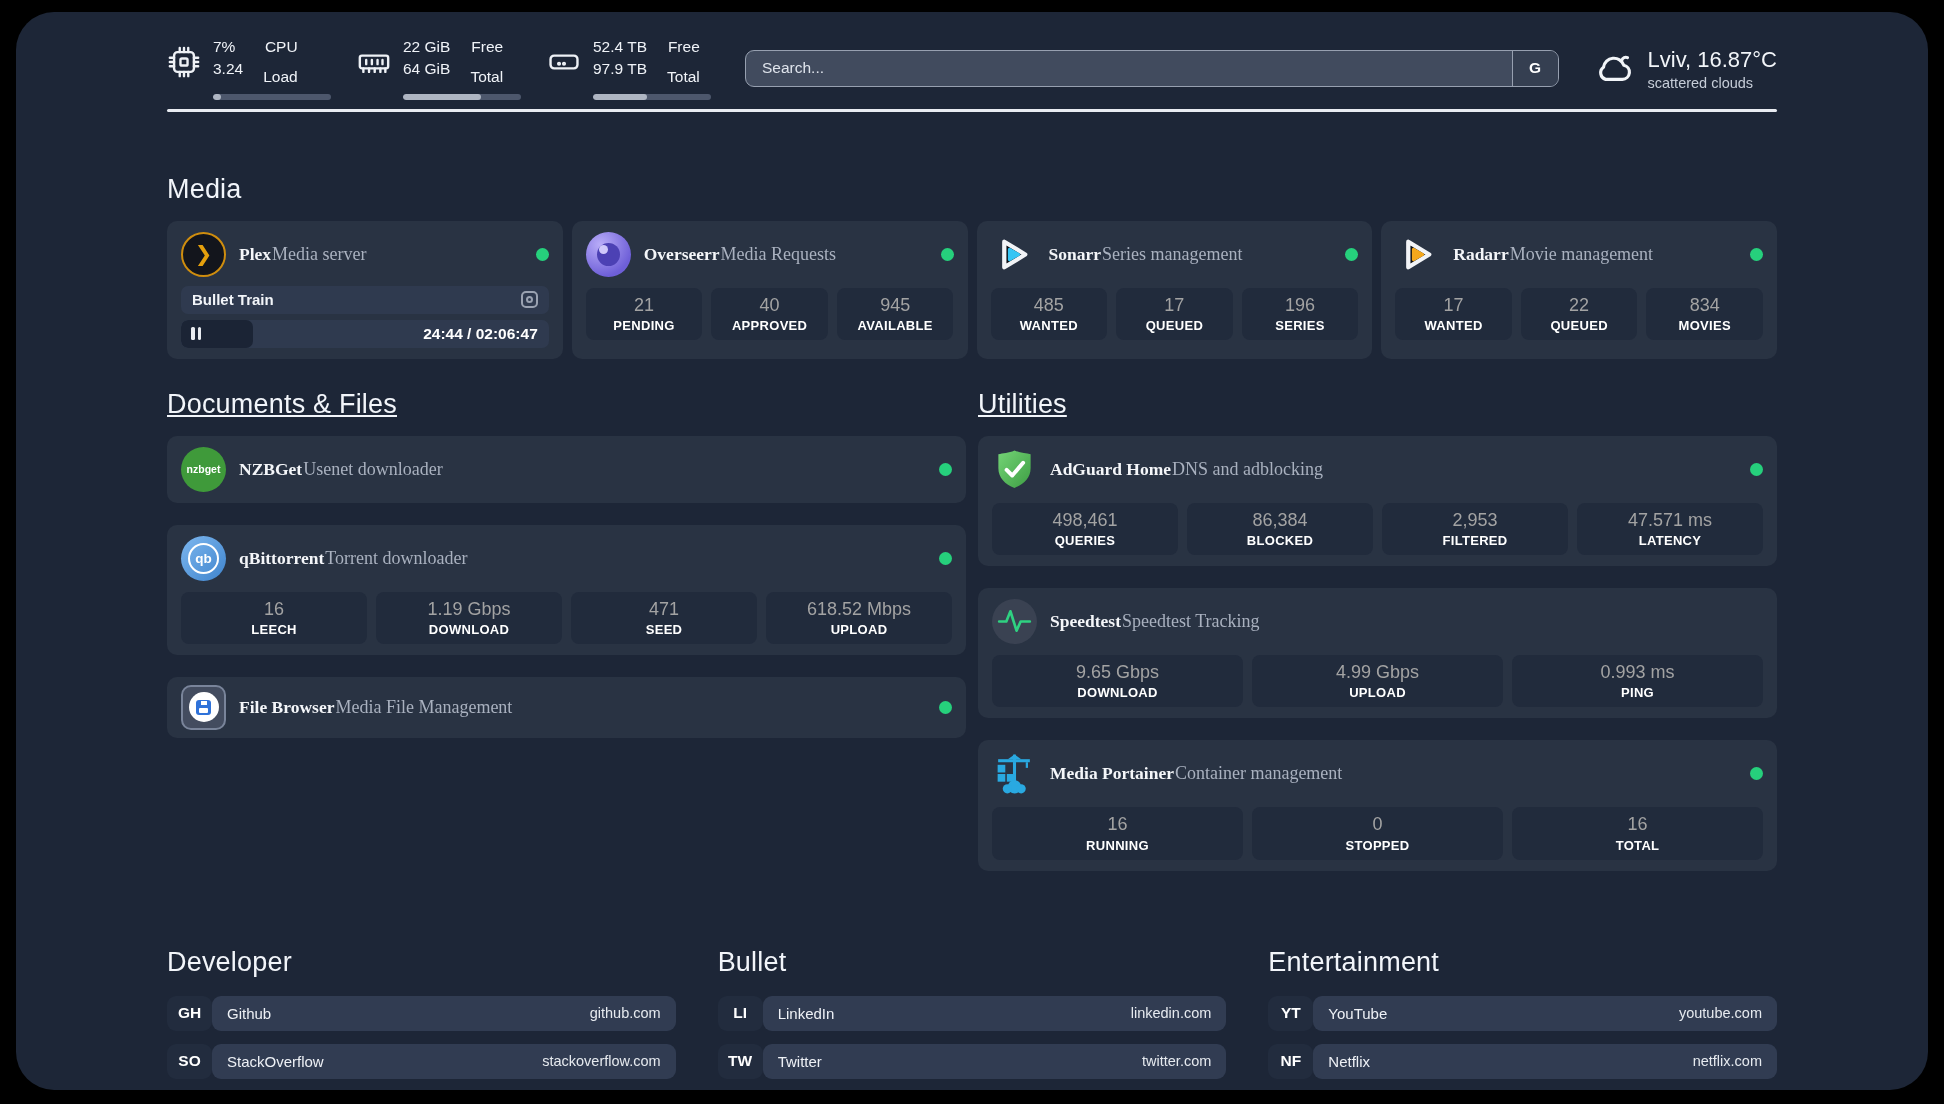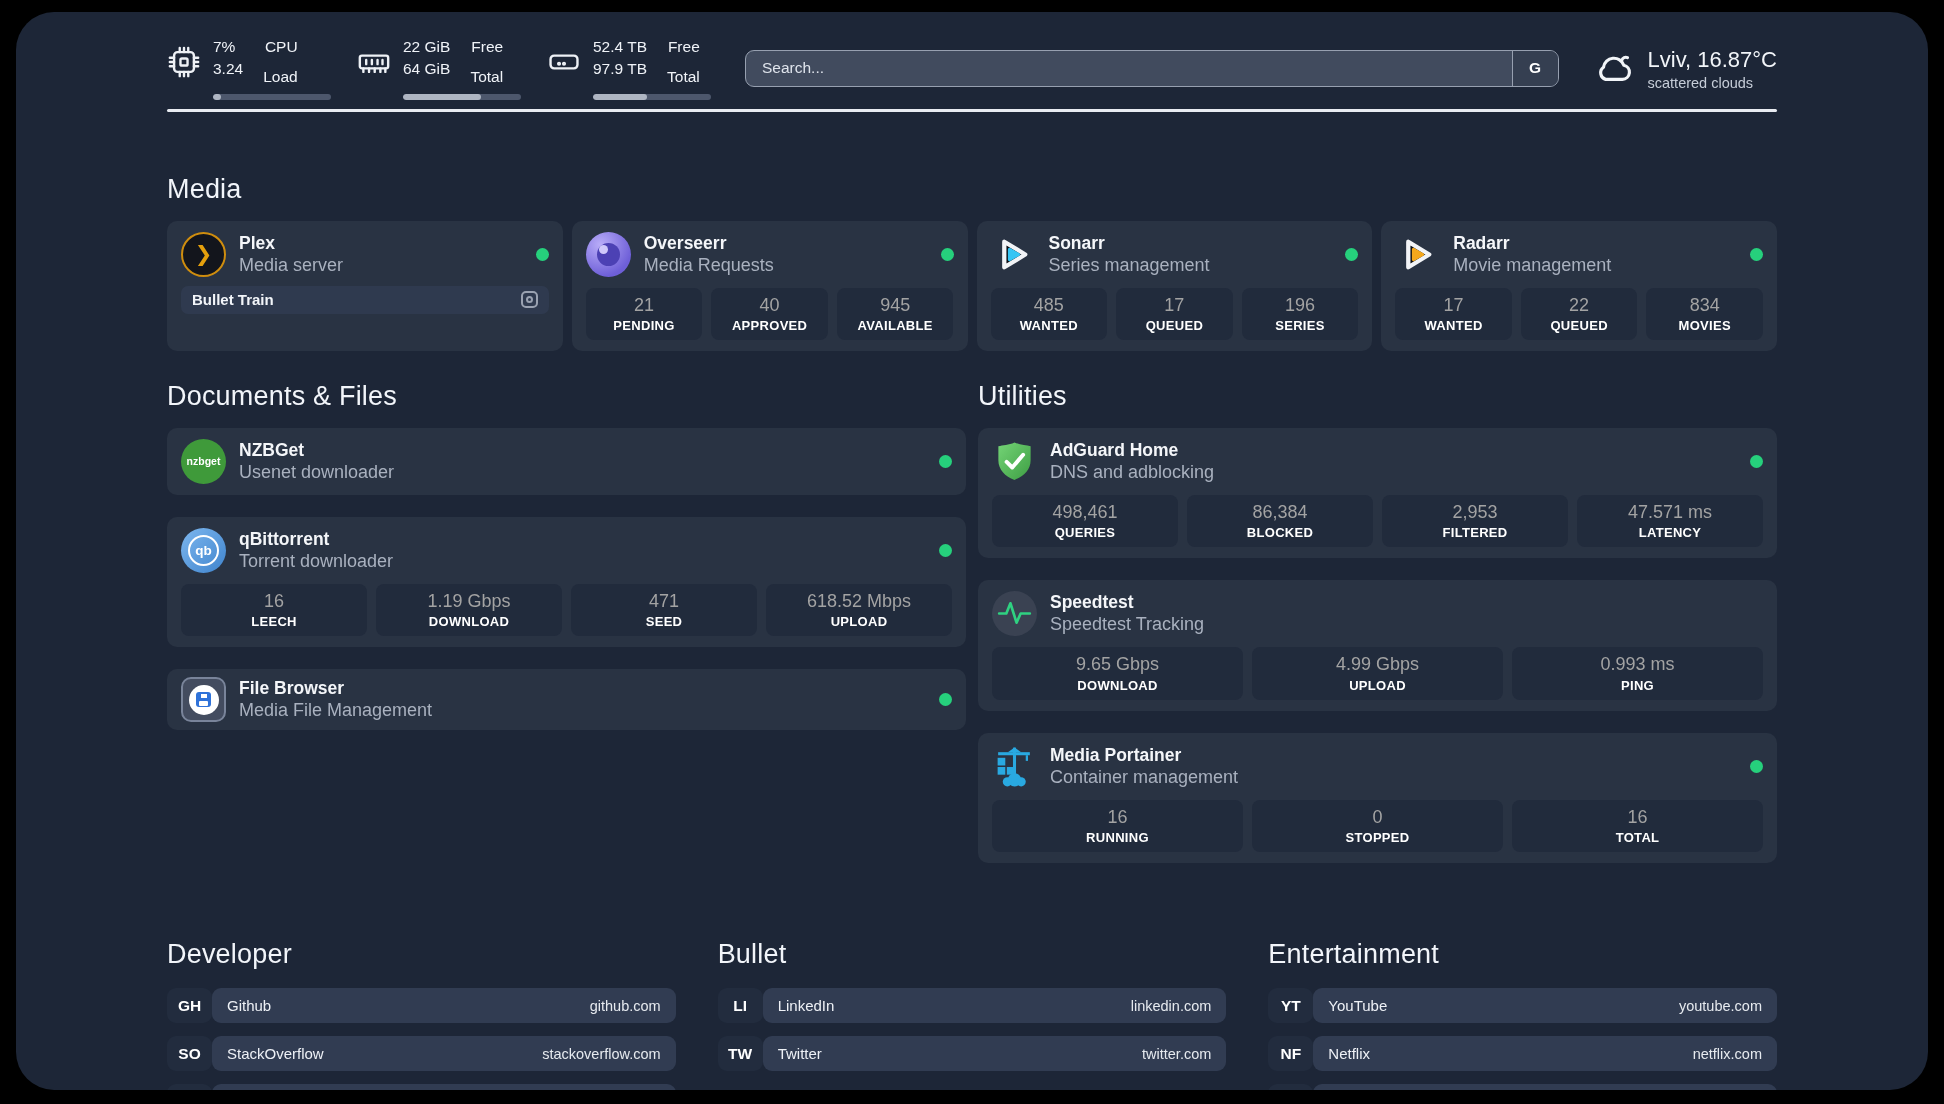--- a/index.html
+++ b/index.html
@@ -34,21 +34,21 @@
 
   .divider { margin-top:9px; height:2.5px; background:#e8ebf1; border-radius:2px; }
 
   
   .sec-title { font-size:27px; color:#f2f5fa; font-weight:500; letter-spacing:.2px; }
   .media-sec { margin-top:62px; }
   .media-grid { display:grid; grid-template-columns:repeat(4,1fr); gap:9px; margin-top:16px; }
 
   .card { background:#293343; border-radius:10px; padding:11px 14px; }
   .card-head { display:flex; align-items:center; gap:13px; }
-  .head-txt { display:flex; flex-direction:column; gap:1px; }
+  .head-txt { display:flex; flex-direction:row; gap:1px;font-family:Liberation Serif, serif; }
   .app-name { font-size:17.5px; font-weight:600; color:#f4f6f9; line-height:1.2; }
   .app-desc { font-size:18px; color:#a9b1bf; }
   .status-dot { margin-left:auto; align-self:center; width:13px; height:13px; border-radius:50%; background:#26d07c; flex:none; }
   .app-icon { width:45px; height:45px; flex:none; display:flex; align-items:center; justify-content:center; }
   .app-icon svg { width:100%; height:100%; }
 
   .stat-row { display:flex; gap:9px; margin-top:11px; }
   .sbox { flex:1; background:#212b3c; border-radius:8px; padding:6px 4px 7px 4px; text-align:center; }
   .sbox-val { font-size:18px; color:#a3a3a3; line-height:1.3; }
   .sbox-lab { font-size:13px; font-weight:700; color:#fff; margin-top:1px; letter-spacing:.3px; }
@@ -57,21 +57,21 @@
   .np-title { margin-top:9px; height:28px; background:#2f3a4f; border-radius:7px; display:flex; align-items:center; padding:0 11px; font-size:15px; font-weight:600; color:#f2f5f9; }
   .np-cam { margin-left:auto; width:17px; height:17px; border:2px solid #9aa2b1; border-radius:5px; display:flex; align-items:center; justify-content:center; }
   .np-cam i { display:block; width:7px; height:7px; border:2px solid #9aa2b1; border-radius:50%; }
   .np-progress { margin-top:6px; height:28px; background:#2f3a4f; border-radius:7px; position:relative; display:flex; align-items:center; overflow:hidden; }
   .np-pill { position:absolute; left:0; top:0; bottom:0; background:#1b2435; border-radius:7px; display:flex; align-items:center; padding-left:10px; gap:3px; }
   .np-pill i { display:block; width:3.5px; height:13px; background:#e8ebf0; border-radius:1.5px; }
   .np-time { margin-left:auto; padding-right:11px; font-size:15.5px; font-weight:700; color:#fff; position:relative; z-index:1; }
 
   
   .two-col { display:grid; grid-template-columns:1fr 1fr; gap:0 12px; margin-top:30px; }
-  .col .sec-title { margin-bottom:16px; }
+  .col .sec-title { margin-bottom:16px;text-decoration:underline; }
   .col .card { margin-bottom:22px; }
   .card.slim { padding:8px 14px; }
 
   
   .ic-circle { width:45px; height:45px; border-radius:50%; display:flex; align-items:center; justify-content:center; }
   .plex-ic { background:#13151c; border:2.5px solid #cf8d0e; color:#e5a00d; font-size:21px; font-weight:700; }
   .overseerr-ic { background:radial-gradient(circle at 32% 28%, #b9adf8, #6e5fd8 72%); position:relative; }
   .overseerr-in { width:23px; height:23px; border-radius:50%; background:#4c41b4; position:relative; }
   .overseerr-in::before { content:""; position:absolute; top:2px; left:2px; width:9px; height:9px; border-radius:50%; background:#cfc8fa; }
   .nzbget-ic { background:#3f9a3a; color:#fff; font-size:10.5px; font-weight:700; }
@@ -210,20 +210,27 @@
               <span class="app-desc">Media server</span>
             </div>
             <span class="status-dot"></span>
           </div>
           <div class="np-title">
             <span>Bullet Train</span>
             <span class="np-cam">
                 <i></i>
               </span>
           </div>
+          <div class="np-progress">
+            <span class="np-pill" style="width: 19.5%;">
+                <i></i>
+                <i></i>
+              </span>
+            <span class="np-time">24:44 / 02:06:47</span>
+          </div>
         </div>
 
         <div class="card">
           <div class="card-head">
             <span class="app-icon ic-circle overseerr-ic">
                 <span class="overseerr-in"></span>
               </span>
             <div class="head-txt">
               <span class="app-name">Overseerr</span>
               <span class="app-desc">Media Requests</span>

